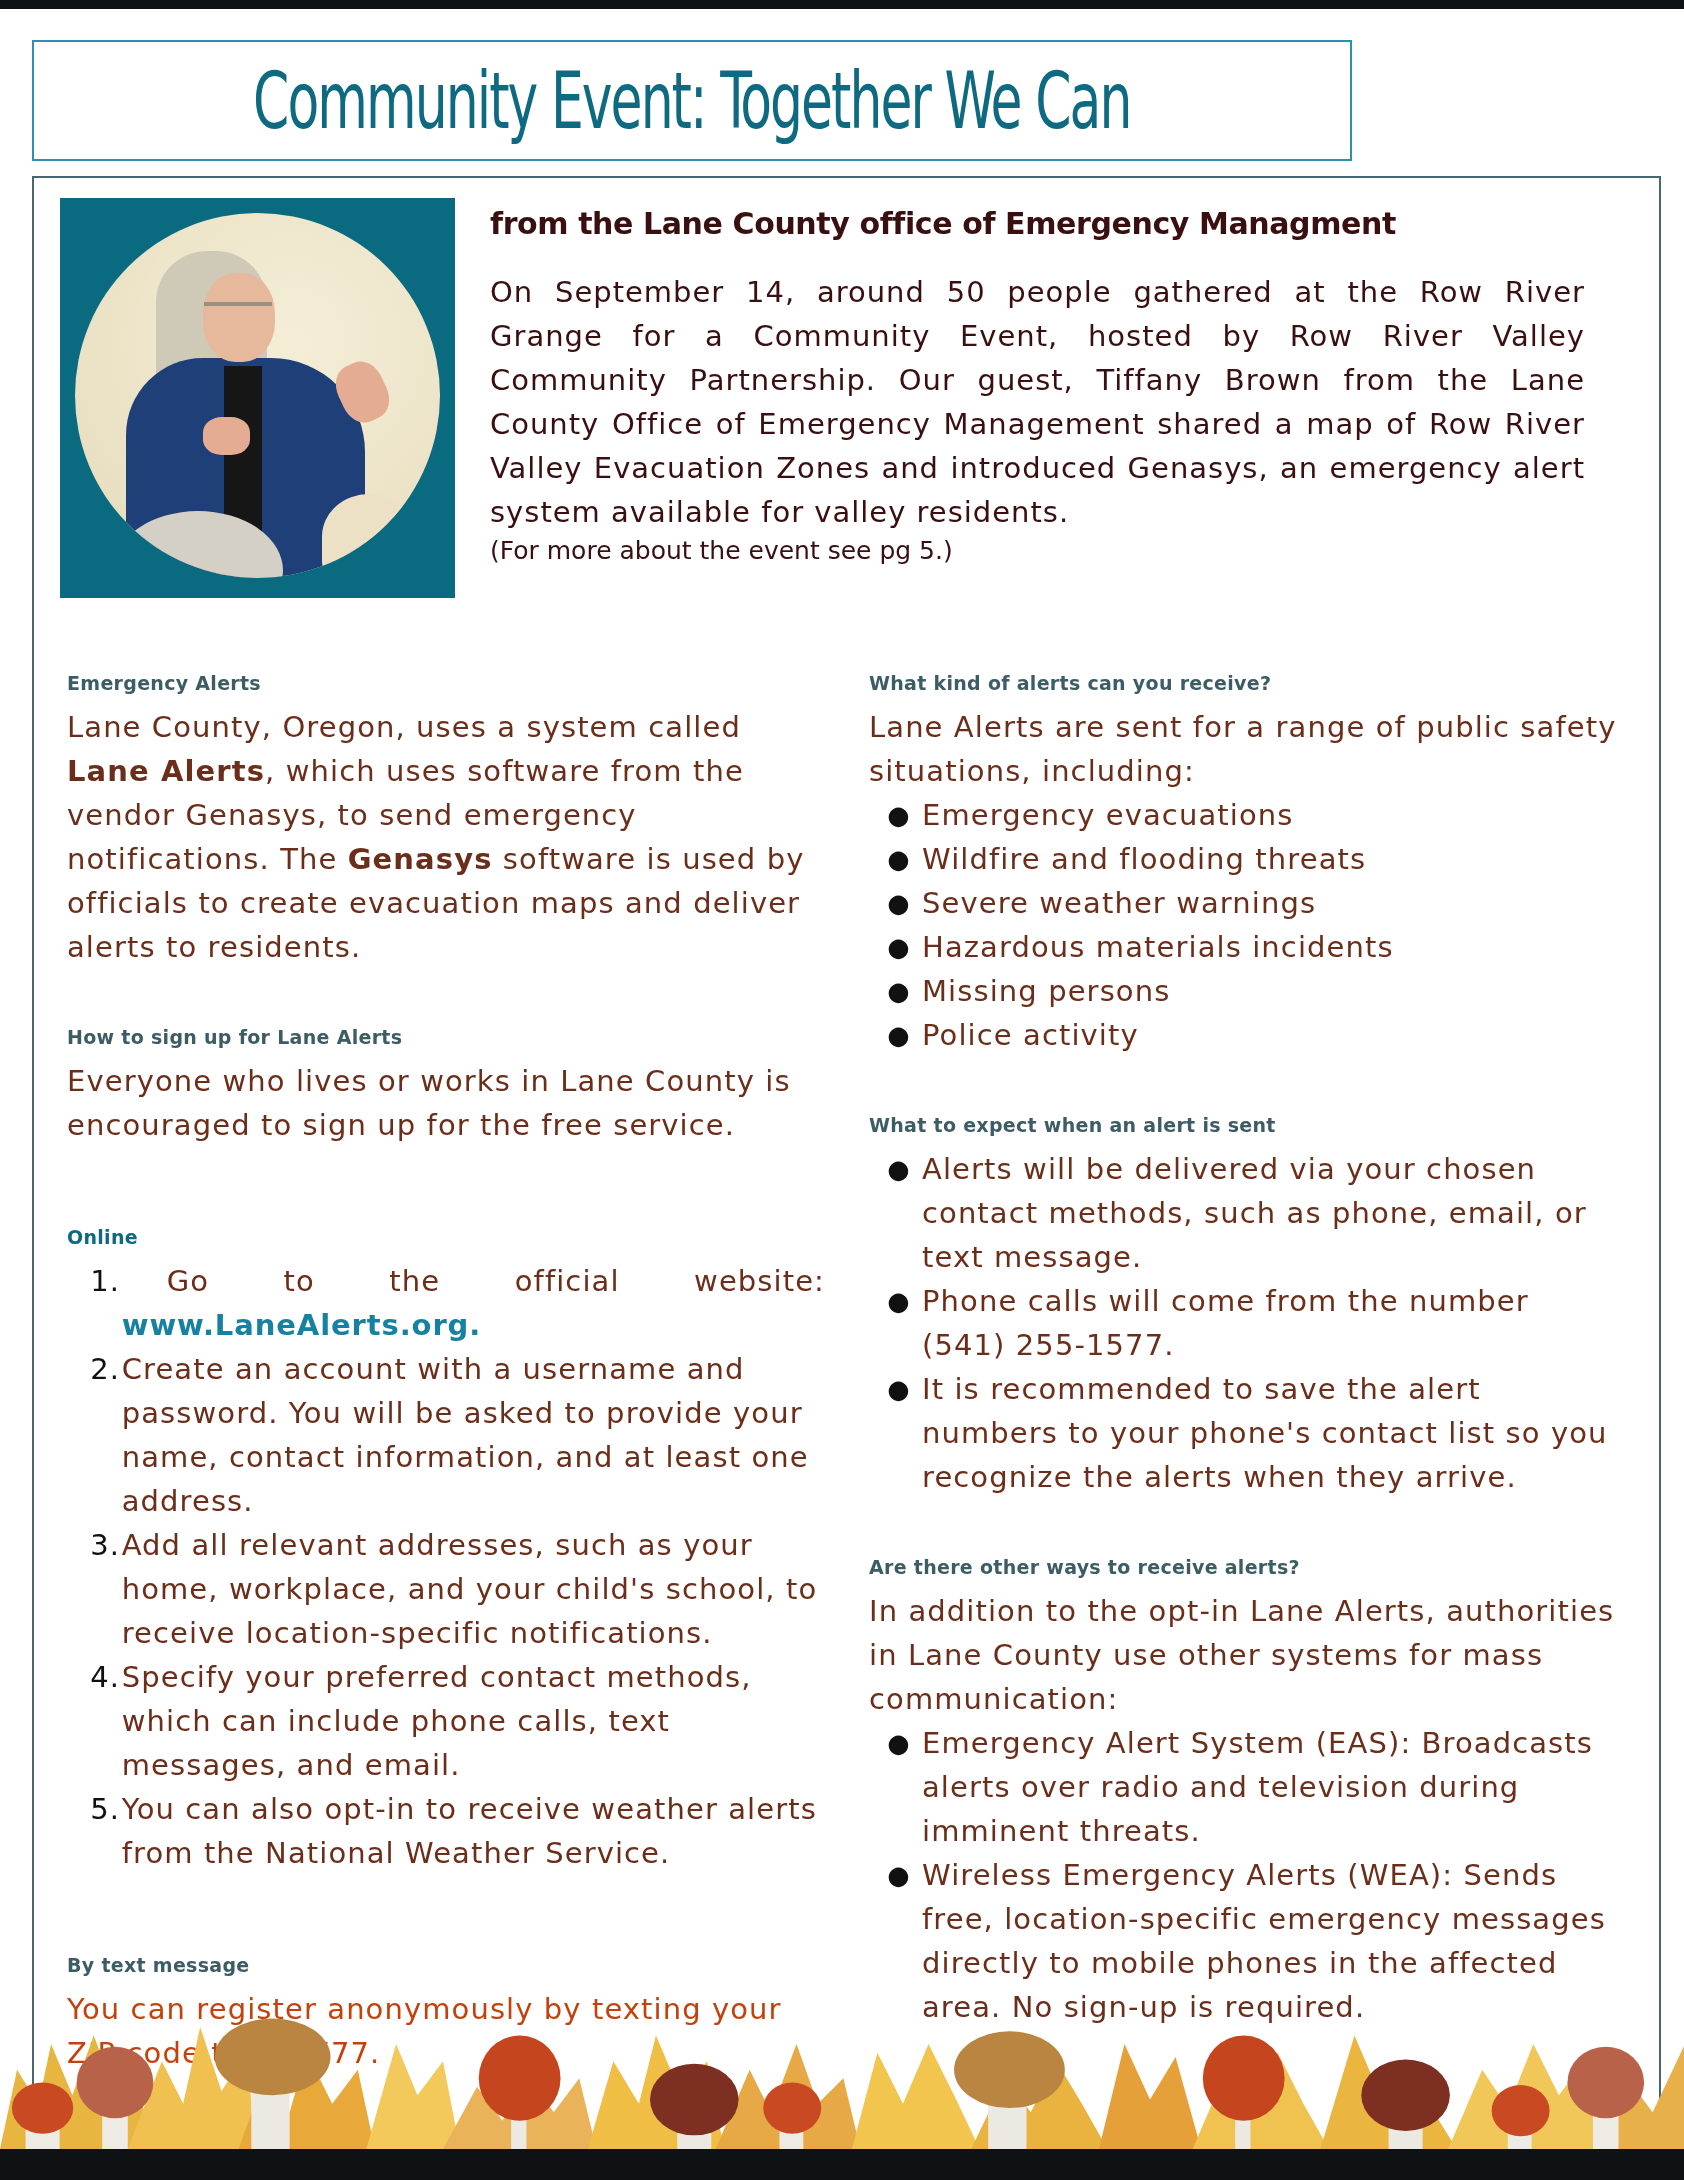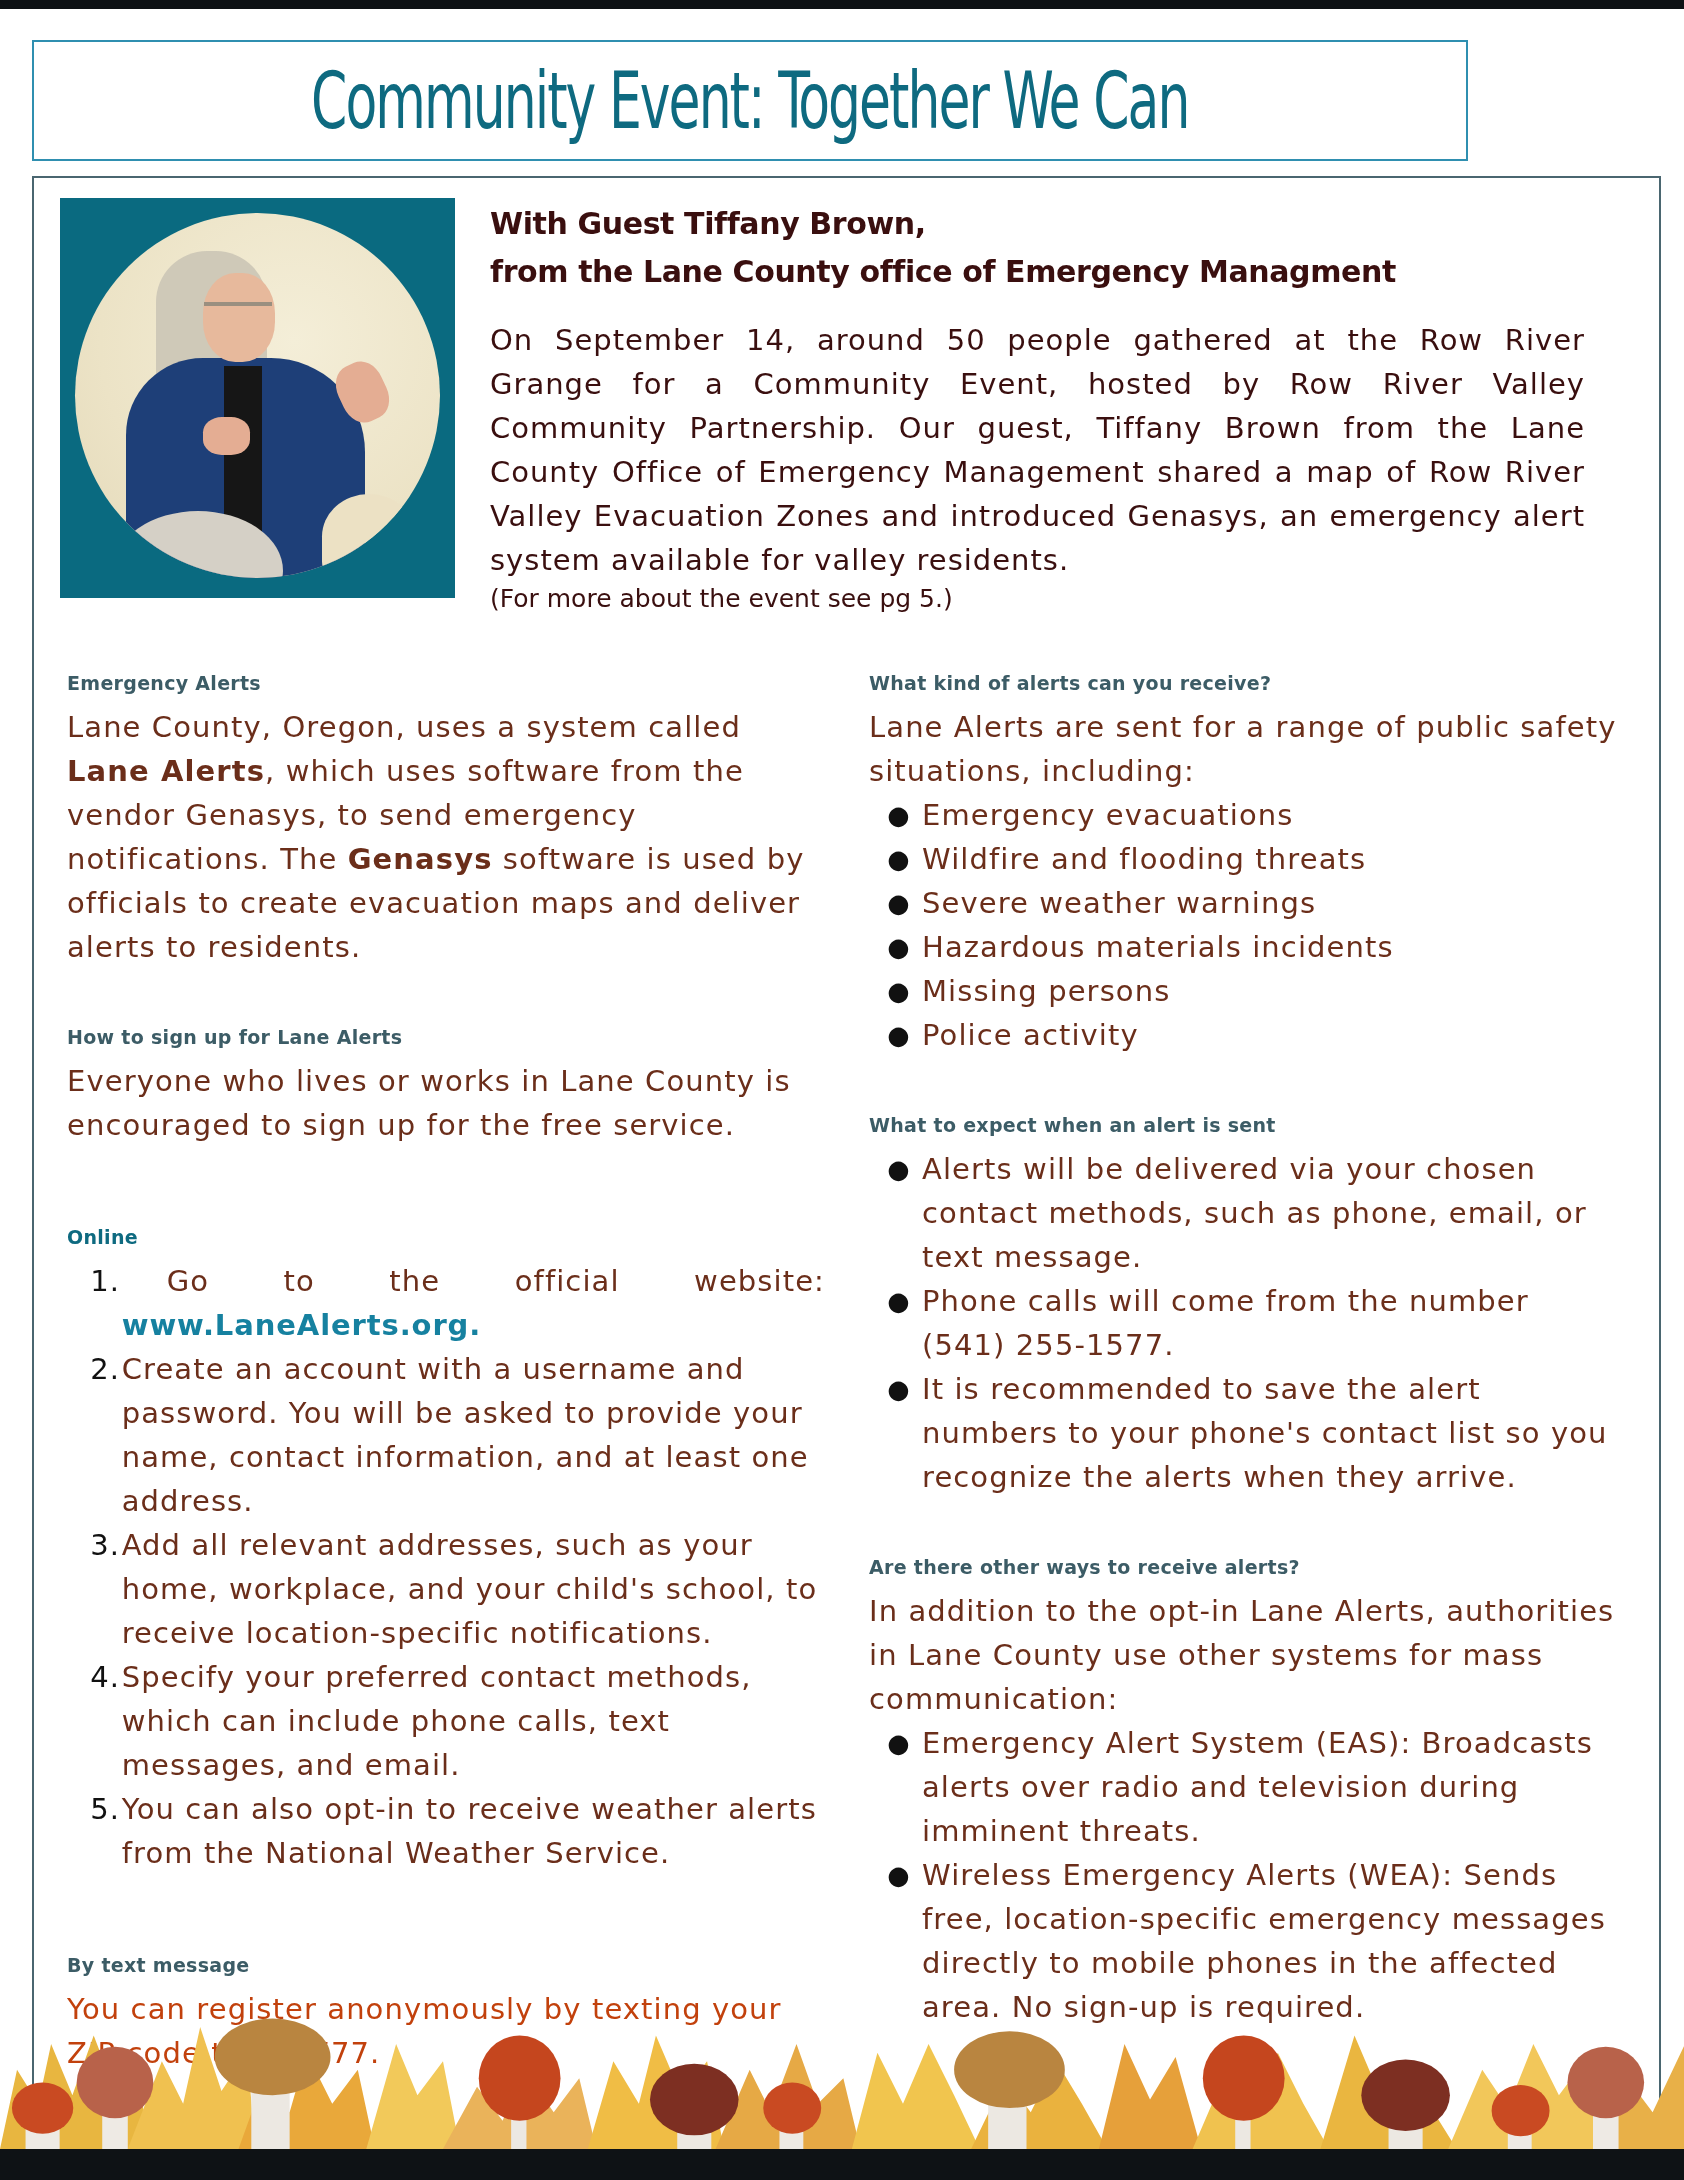--- a/index.html
+++ b/index.html
@@ -6,21 +6,21 @@
   body {
     width: 1685px; height: 2181px; position: relative; overflow: hidden;
     background: #ffffff;
     font-family: "DejaVu Sans", sans-serif;
     color: #6b2e1a;
   }
   .topbar { position: absolute; left: 0; top: 0; width: 1685px; height: 9.4px; background: #0e1215; }
   .bottombar { position: absolute; left: 0; top: 2149px; width: 1685px; height: 31.5px; background: #0e1215; }
 
   .title-box {
-    position: absolute; left: 32px; top: 40px; width: 1436px; height: 121px;
+    position: absolute; left: 32px; top: 40px; width: 1320px; height: 121px;
     border: 2.6px solid #2f8fb0; box-sizing: border-box; background: #fff;
     display: flex; align-items: center; justify-content: center;
   }
   .title-text {
     font-family: "DejaVu Sans Condensed", "DejaVu Sans", sans-serif;
     font-stretch: condensed;
     font-size: 78px; color: #0e6a80; letter-spacing: -2.6px;
     transform: scaleX(0.74); white-space: nowrap; font-weight: normal;
     line-height: 1;
   }
@@ -106,21 +106,20 @@
     <div class="ph-face"></div>
     <div class="ph-glasses"></div>
     <div class="ph-hand"></div>
     <div class="ph-hand2"></div>
     <div class="ph-head1"></div>
     <div class="ph-cap"></div>
   </div>
 </div>
 
 <div class="intro">
-  <div class="intro-heading">With Guest Tiffany Brown,</div>
   <div class="intro-heading">from the Lane County office of Emergency Managment</div>
   <div class="intro-body">On September 14, around 50 people gathered at the Row River Grange for a Community Event, hosted by Row River Valley Community Partnership. Our guest, Tiffany Brown from the Lane County Office of Emergency Management shared a map of Row River Valley Evacuation Zones and introduced Genasys, an emergency alert system available for valley residents.</div>
   <div class="intro-note">(For more about the event see pg 5.)</div>
 </div>
 
 <div class="col col-left">
   <div class="sec-head">Emergency Alerts</div>
   <div class="para"><span>Lane County, Oregon, uses a system called </span><b>Lane Alerts</b><span>, which uses software from the vendor Genasys, to send emergency notifications. The </span><b>Genasys</b><span> software is used by officials to create evacuation maps and deliver alerts to residents.</span></div>
 
   <div class="gap"></div>

